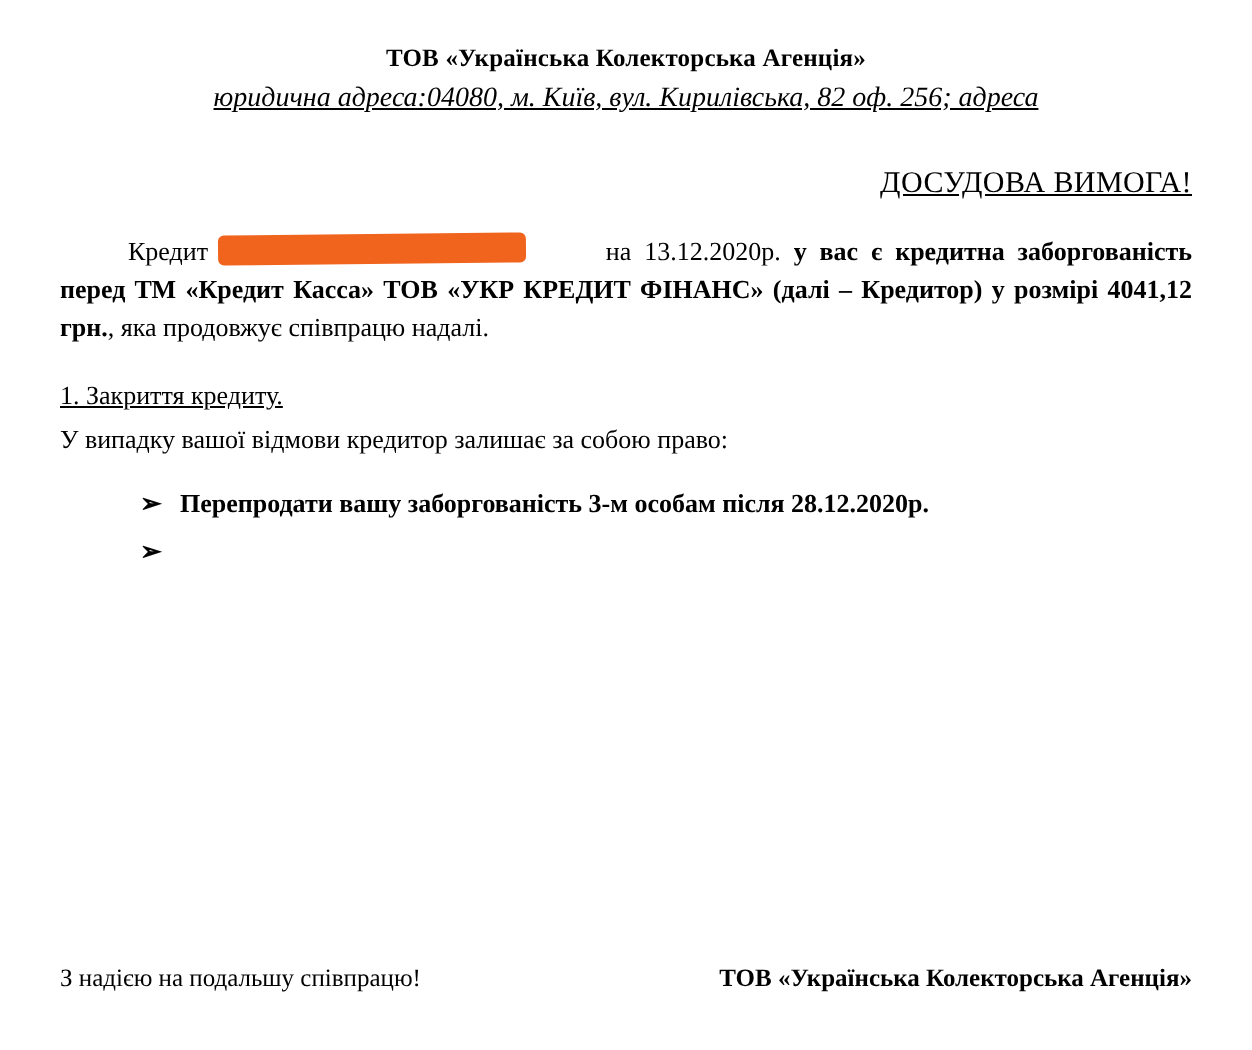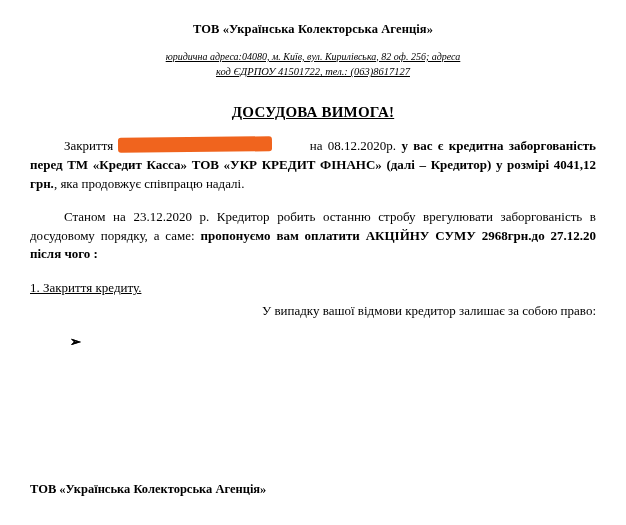--- a/index.html
+++ b/index.html
@@ -25,34 +25,34 @@
   .header {
     text-align: center;
     line-height: 1.25;
   }
   .header .company {
     font-weight: bold;
     font-size: 12.5px;
     letter-spacing: 0.1px;
   }
   .header .addr {
-    font-size: 10px;
+    font-size: 14px;
     font-style: italic;
     text-decoration: underline;
-    margin-top: 13px;
+    margin-top: 3px;
   }
   .header .edrpou {
     font-size: 10.5px;
     font-style: italic;
     text-decoration: underline;
     margin-top: 2px;
   }
   .title {
-    text-align: center;
-    font-weight: bold;
+    text-align: right;
+    font-weight: normal;
     font-size: 15px;
     text-decoration: underline;
     margin-top: 26px;
     margin-bottom: 16px;
     letter-spacing: 0.2px;
   }
   p.para {
     margin: 0 0 14px 0;
     font-size: 13px;
     line-height: 1.45;
@@ -90,21 +90,20 @@
     margin-bottom: 1px;
   }
   .list-block .item.first {
     font-weight: normal;
     text-decoration: underline;
   }
   .note {
     font-size: 13px;
     line-height: 1.5;
     margin: 3px 0 12px 0;
-    text-align: right;
   }
   ul.bullets {
     list-style: none;
     margin: 0 0 0 0;
     padding: 0 0 0 60px;
     font-size: 13px;
     line-height: 1.6;
   }
   ul.bullets li {
     position: relative;
@@ -132,38 +131,37 @@
   }
 </style>
 </head>
 <body>
 
 <div class="page">
 
   <div class="header">
     <div class="company">ТОВ «Українська Колекторська Агенція»</div>
     <div class="addr">юридична адреса:04080, м. Київ, вул. Кирилівська, 82 оф. 256; адреса</div>
-    <div class="edrpou">код ЄДРПОУ 41501722, тел.: (063)8617127</div>
   </div>
 
   <div class="title">ДОСУДОВА ВИМОГА!</div>
 
-  <p class="para"><span>Закриття </span><span class="redact-wrap"><span class="redaction"></span><span class="redact-spacer"></span></span><span> на 08.12.2020р. </span><span class="b">у вас є кредитна заборгованість перед ТМ «Кредит Касса» ТОВ «УКР КРЕДИТ ФІНАНС» (далі – Кредитор) у розмірі 4041,12 грн.</span><span>, яка продовжує співпрацю надалі.</span></p>
+  <p class="para"><span>Кредит </span><span class="redact-wrap"><span class="redaction"></span><span class="redact-spacer"></span></span><span> на 13.12.2020р. </span><span class="b">у вас є кредитна заборгованість перед ТМ «Кредит Касса» ТОВ «УКР КРЕДИТ ФІНАНС» (далі – Кредитор) у розмірі 4041,12 грн.</span><span>, яка продовжує співпрацю надалі.</span></p>
 
 
-  <p class="para"><span>Станом на  23.12.2020  р.  Кредитор робить останню стробу врегулювати заборгованість в досудовому порядку, а саме: </span><span class="b">пропонуємо вам оплатити  АКЦІЙНУ СУМУ 2968грн.до 27.12.20  після чого :</span></p>
 
   <div class="list-block">
     <div class="item first">1. Закриття кредиту.</div>
   </div>
 
   <div class="note">У випадку вашої відмови кредитор залишає за собою право:</div>
 
   <ul class="bullets">
-    <li><span class="arrow">➢</span></li>
+    <li><span class="arrow">➢</span><span>Перепродати вашу заборгованість 3-м особам після 28.12.2020р.</span></li>
     <li><span class="arrow">➢</span></li>
   </ul>
 
   <div class="footer">
+    <div class="left">З надією на подальшу співпрацю!</div>
     <div class="right">ТОВ «Українська Колекторська Агенція»</div>
   </div>
 
 </div>
 
 </body></html>

